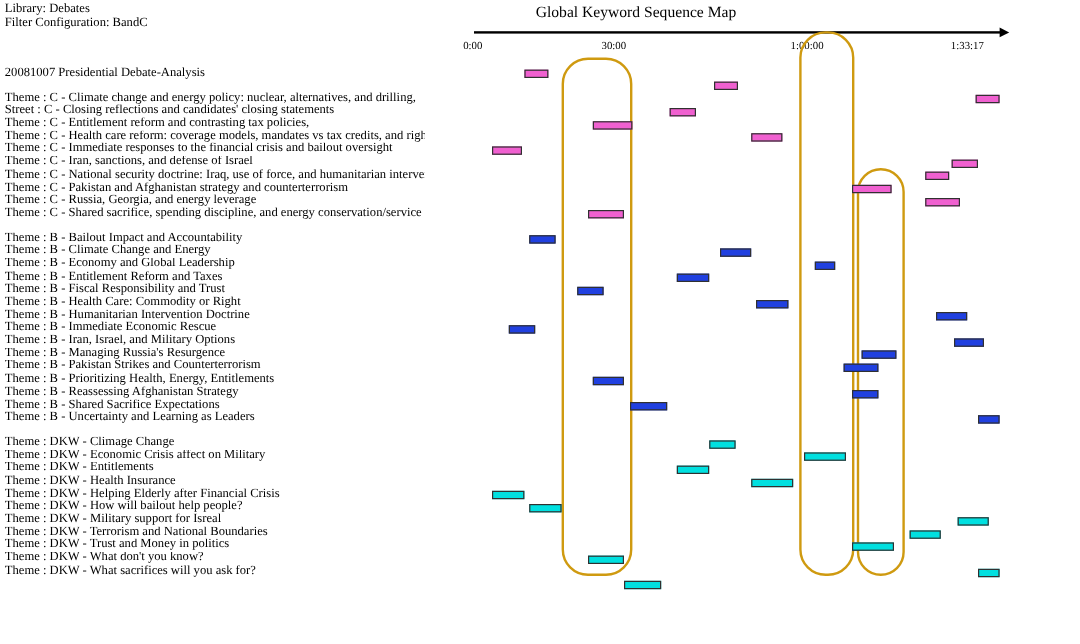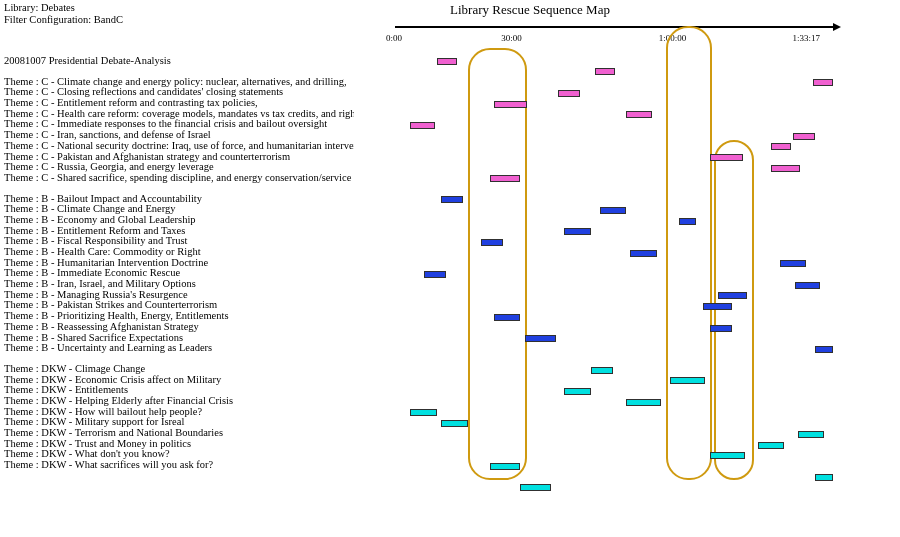--- a/index.html
+++ b/index.html
@@ -116,38 +116,38 @@
   }
 </style>
 </head>
 <body>
 
 <div id="root">
 
   <div class="hdr" id="hdr-library">Library: Debates</div>
   <div class="hdr" id="hdr-filter">Filter Configuration: BandC</div>
 
-  <div id="chart-title">Library Rescue Sequence Map</div>
+  <div id="chart-title">Global Keyword Sequence Map</div>
 
   <div id="axis">
     <div id="axis-line"></div>
     <div id="axis-arrow"></div>
   <div class="tick-lbl" style="left: -9px;">0:00</div>
       <div class="tick-lbl" style="left: 106.28px;">30:00</div>
       <div class="tick-lbl" style="left: 263.8px;">1:00:00</div>
       <div class="tick-lbl" style="left: 397.4px;">1:33:17</div>
     </div>
 
   <div id="labels">
     <div class="lbl title-row">20081007 Presidential Debate-Analysis</div>
     <div id="groups-host">
         <div class="grp-gap"></div>
         <div class="grp">
           <div class="lbl">Theme : C - Climate change and energy policy: nuclear, alternatives, and drilling,</div>
-          <div class="lbl">Theme : C - Closing reflections and candidates' closing statements</div>
+          <div class="lbl">Street : C - Closing reflections and candidates' closing statements</div>
           <div class="lbl">Theme : C - Entitlement reform and contrasting tax policies,</div>
           <div class="lbl">Theme : C - Health care reform: coverage models, mandates vs tax credits, and rights,</div>
           <div class="lbl">Theme : C - Immediate responses to the financial crisis and bailout oversight</div>
           <div class="lbl">Theme : C - Iran, sanctions, and defense of Israel</div>
           <div class="lbl">Theme : C - National security doctrine: Iraq, use of force, and humanitarian intervention,</div>
           <div class="lbl">Theme : C - Pakistan and Afghanistan strategy and counterterrorism</div>
           <div class="lbl">Theme : C - Russia, Georgia, and energy leverage</div>
           <div class="lbl">Theme : C - Shared sacrifice, spending discipline, and energy conservation/service</div>
         </div>
         <div class="grp-gap"></div>
@@ -166,20 +166,21 @@
           <div class="lbl">Theme : B - Prioritizing Health, Energy, Entitlements</div>
           <div class="lbl">Theme : B - Reassessing Afghanistan Strategy</div>
           <div class="lbl">Theme : B - Shared Sacrifice Expectations</div>
           <div class="lbl">Theme : B - Uncertainty and Learning as Leaders</div>
         </div>
         <div class="grp-gap"></div>
         <div class="grp">
           <div class="lbl">Theme : DKW - Climage Change</div>
           <div class="lbl">Theme : DKW - Economic Crisis affect on Military</div>
           <div class="lbl">Theme : DKW - Entitlements</div>
+          <div class="lbl">Theme : DKW - Health Insurance</div>
           <div class="lbl">Theme : DKW - Helping Elderly after Financial Crisis</div>
           <div class="lbl">Theme : DKW - How will bailout help people?</div>
           <div class="lbl">Theme : DKW - Military support for Isreal</div>
           <div class="lbl">Theme : DKW - Terrorism and National Boundaries</div>
           <div class="lbl">Theme : DKW - Trust and Money in politics</div>
           <div class="lbl">Theme : DKW - What don't you know?</div>
           <div class="lbl">Theme : DKW - What sacrifices will you ask for?</div>
         </div>
       </div>
   </div>

